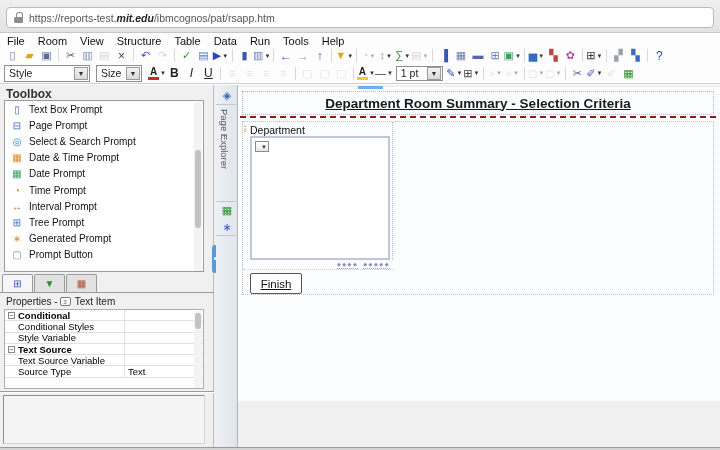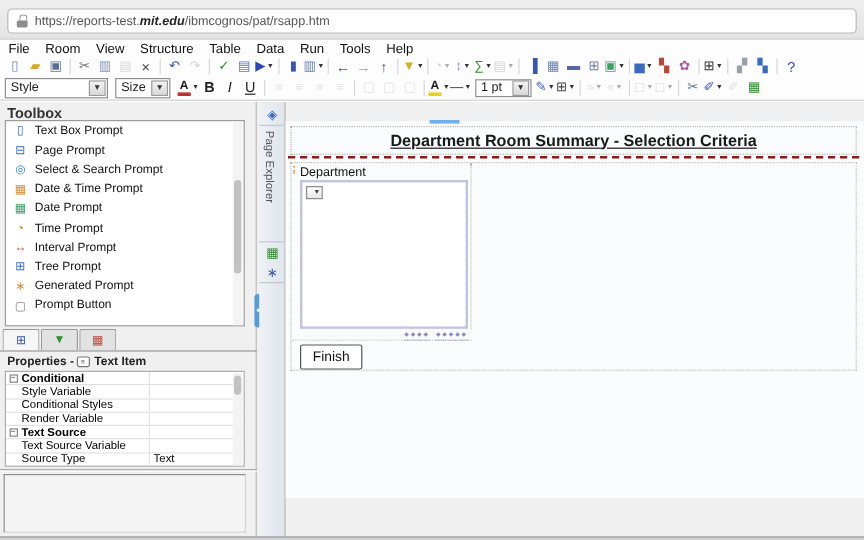--- a/index.html
+++ b/index.html
@@ -57,21 +57,21 @@
   .vscroll { position:absolute; right:1px; width:8px; background:#f3f3f3; }
   .vthumb { position:absolute; left:1px; width:6px; background:#c2c2c2; border-radius:3px; }
 
   #paneltabs { position:absolute; top:189px; left:2px; height:18px; display:flex; }
   .ptab { width:31px; height:18px; border:1px solid #9a9a9a; border-bottom:none; background:#e2e2e2;
     display:flex; align-items:center; justify-content:center; font-size:10px; margin-right:1px;
     border-radius:2px 2px 0 0; }
   .ptab.sel { background:#f6f6f6; }
   #tabline { position:absolute; top:207px; left:0; width:214px; height:1px; background:#9a9a9a; }
 
-  #prop-hdr { position:absolute; top:210px; left:0; width:214px; height:13px; font-size:10px; font-weight:bold;
+  #prop-hdr { position:absolute; top:210px; left:0; width:214px; height:13px; font-size:10px; font-weight:normal;
     color:#222; padding-left:6px; display:flex; align-items:center; }
   .mini-ico { display:inline-flex; width:11px; height:9px; border:1px solid #777; border-radius:2px;
     background:#fdfdfd; margin:0 4px 0 2px; align-items:center; justify-content:center; font-size:6px; color:#555; }
   #prop-table { position:absolute; top:224px; left:4px; width:200px; height:80px; background:#fff;
     border:1px solid #adadad; overflow:hidden; }
   .prow { display:flex; height:11.3px; border-bottom:1px solid #e0e0e0; font-size:9.5px; align-items:center; }
   .prow .pc1 { width:12px; display:flex; align-items:center; justify-content:center; flex:none; }
   .prow .pc2 { flex:1; padding-left:1px; border-right:1px solid #e0e0e0; height:100%; display:flex; align-items:center; }
   .prow .pc3 { width:78px; padding-left:3px; flex:none; }
   .prow.grp .pc2 { font-weight:bold; }
@@ -92,21 +92,21 @@
   #explorer { position:absolute; top:0; left:216px; width:22px; height:362px;
     background:linear-gradient(90deg,#eef1f5,#dfe5ec); border-right:1px solid #b5b5b5; }
   .exp-ico { width:22px; height:17px; display:flex; align-items:center; justify-content:center; font-size:11px; }
   #exp-top { position:absolute; top:2px; left:0; border-bottom:1px solid #c2c8d0; height:18px; width:22px;
     display:flex; align-items:center; justify-content:center; font-size:11px; }
   #exp-label { position:absolute; top:24px; left:3px; writing-mode:vertical-rl; font-size:9.5px; color:#555; }
   #exp-ico2 { position:absolute; top:116px; left:0; border-top:1px solid #c2c8d0; }
   #exp-ico3 { position:absolute; top:134px; left:0; border-bottom:1px solid #c2c8d0; }
 
   
-  #canvas { position:absolute; top:16px; left:238px; width:482px; height:314px; background:#fbfcfd; }
+  #canvas { position:absolute; top:2px; left:238px; width:482px; height:314px; background:#fbfcfd; }
   #tab-indicator { position:absolute; top:-1px; left:120px; width:25px; height:3px; background:#6fb0e8; }
   #title-box { position:absolute; top:4px; left:4px; width:472px; height:24px; border:1px dotted #b5b5b5;
     display:flex; align-items:center; justify-content:center; }
   #title-text { font-size:13.5px; font-weight:bold; text-decoration:underline; color:#1a1a1a; }
   #redline { position:absolute; top:29px; left:2px; width:476px; height:0; border-top:2px dashed #8f1a1a; }
   #body-box { position:absolute; top:34px; left:4px; width:472px; height:174px; border:1px dotted #bdbdbd; }
   #cell1 { position:absolute; top:0; left:0; width:150px; height:138px; border-right:1px dotted #bdbdbd; }
   #dept-handle { position:absolute; top:3px; left:1px; font-size:6px; color:#e09030; letter-spacing:0; line-height:2.5px; }
   #dept-label { position:absolute; top:2px; left:7px; font-size:10.5px; color:#111; }
   #listbox { position:absolute; top:14px; left:7px; width:140px; height:124px; background:#fff;
@@ -114,21 +114,21 @@
   #lb-ico { position:absolute; top:3px; left:3px; width:14px; height:11px; border:1px solid #8a8a8a;
     background:linear-gradient(#fff,#e8e8e8); display:flex; align-items:center; justify-content:flex-end;
     font-size:6px; color:#444; padding-right:1px; }
   #selmarks { position:absolute; top:139px; left:7px; width:140px; text-align:right; font-size:5px;
     color:#8a8ac8; letter-spacing:1.5px; }
   #selmarks span { border-bottom:1px dotted #9a9ad0; padding-bottom:1px; }
   #selmarks span + span { margin-left:5px; }
   #btn-cell { position:absolute; top:147px; left:0; width:150px; height:27px; border-top:1px dotted #c9c9c9; }
   #finish-btn { position:absolute; top:3px; left:7px; width:52px; height:21px; background:#fff;
     border:1px solid #555; border-radius:2px; font-size:11.5px; color:#111;
-    display:flex; align-items:center; justify-content:center; font-family:"Liberation Sans",sans-serif; }
+    display:flex; align-items:center; justify-content:center; font-family:"Liberation Sans",sans-serif;text-decoration:underline; }
 
   
   #bottomstrip { position:absolute; top:447px; left:0; width:720px; height:3px; background:#d2d2d2; border-top:1px solid #9a9a9a; }
 </style>
 </head>
 <body>
 
 <div id="win">
 
   <div id="chrome">
@@ -454,31 +454,26 @@
       <div id="prop-table">
         <div class="prow grp">
             <span class="pc1">
               <span class="minus">−</span>
             </span>
             <span class="pc2">Conditional</span>
             <span class="pc3"></span>
           </div>
           <div class="prow">
             <span class="pc1"></span>
-            <span class="pc2">Style Variable</span>
+            <span class="pc2">Conditional Styles</span>
             <span class="pc3"></span>
           </div>
           <div class="prow">
             <span class="pc1"></span>
-            <span class="pc2">Conditional Styles</span>
-            <span class="pc3"></span>
-          </div>
-          <div class="prow">
-            <span class="pc1"></span>
-            <span class="pc2">Render Variable</span>
+            <span class="pc2">Style Variable</span>
             <span class="pc3"></span>
           </div>
           <div class="prow grp">
             <span class="pc1">
               <span class="minus">−</span>
             </span>
             <span class="pc2">Text Source</span>
             <span class="pc3"></span>
           </div>
           <div class="prow">

